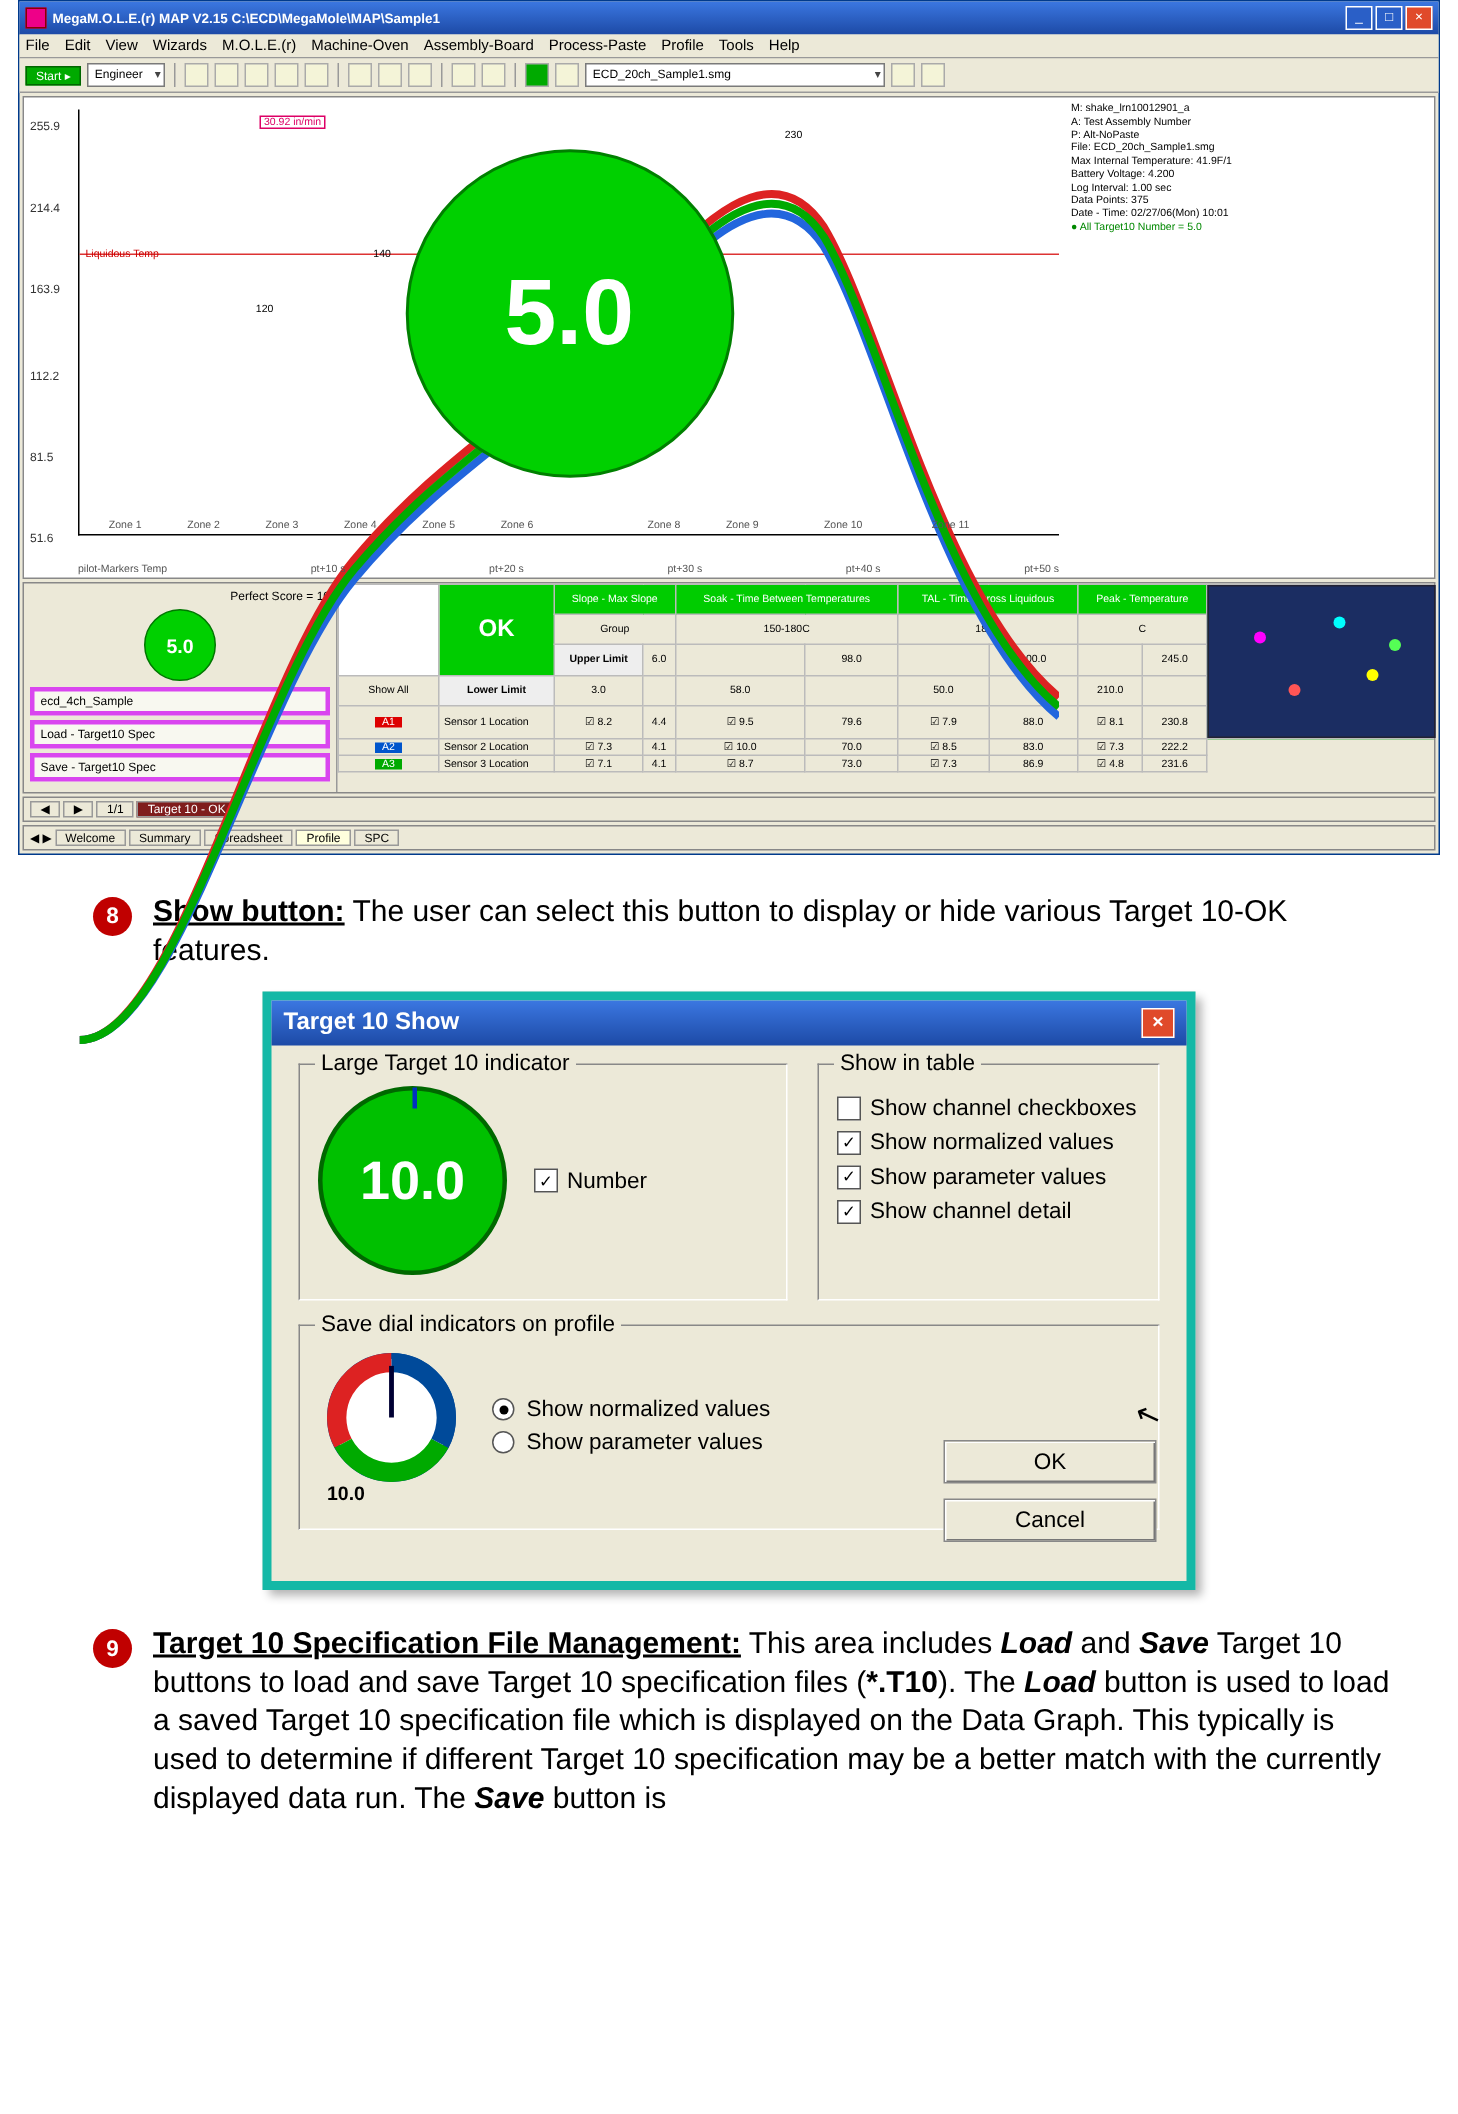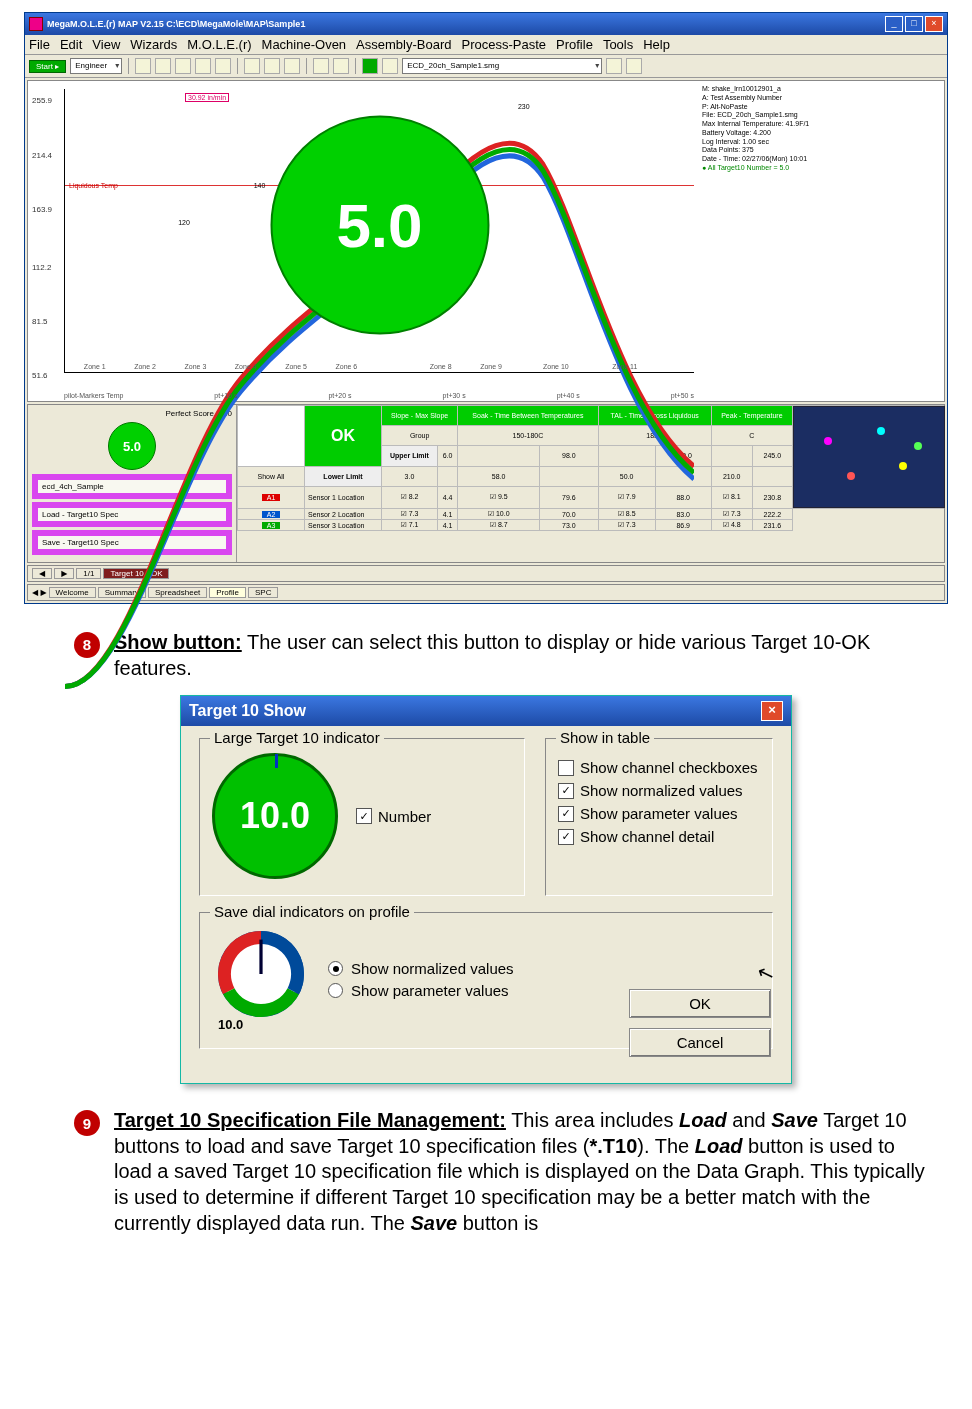--- a/index.html
+++ b/index.html
@@ -1,27 +1,27 @@
 <!DOCTYPE html>
 <html><head>
 <meta charset="utf-8">
 <style>
   body { font-family: Arial, Helvetica, sans-serif; margin: 0; padding: 0; background: #fff; width: 972px; }
-  .page { padding: 12px; }
+  .page { padding: 0; }
 
   
   .app-window { margin: 0 12px 26px 12px; border: 1px solid #003a8c; background: #ece9d8; font-size: 8px; color: #000; }
   .titlebar { background: linear-gradient(#3b77e1,#1d4aa6); color:#fff; display:flex; align-items:center; padding: 2px 4px; height: 18px; }
   .titlebar .icon { width: 12px; height:12px; background:#e08; border:1px solid #800; margin-right:4px;}
   .titlebar .title-text { flex:1; font-weight:bold; font-size:9px; }
   .win-btns { display:flex; gap:2px; }
   .win-btn { width:16px; height:14px; border:1px solid #fff; font-size:9px; line-height:12px; text-align:center; color:#fff; background:#2a5fc7; }
   .win-btn.close { background:#e04a2a; }
 
-  .menubar { background:#ece9d8; border-bottom:1px solid #999; padding:2px 4px; display:flex; gap:10px; font-size:13px; }
+  .menubar { background:#ece9d8; border-bottom:1px solid #999; padding:2px 4px; display:flex; gap:10px; font-size:10px; }
 
   .toolbar { background:#ece9d8; border-bottom:1px solid #999; padding:3px 4px; display:flex; align-items:center; gap:4px; }
   .tb-start { background:#0a0; color:#fff; font-size:8px; padding:1px 6px; border:1px solid #060;}
   .tb-combo { border:1px solid #7a7a7a; background:#fff; padding:0 14px 0 4px; font-size:8px; position:relative; height:14px; line-height:14px; }
   .tb-combo::after { content:"▾"; position:absolute; right:2px; top:0; font-size:8px; color:#444;}
   .tb-icon { width:14px; height:14px; border:1px solid #aaa; background:#f4f4d8;}
   .tb-sep { width:1px; height:16px; background:#999; margin:0 2px;}
 
   .graph-area { background:#fff; border:1px solid #888; margin:2px; position:relative; height:320px; }
   .y-tick { position:absolute; left:4px; font-size:8px; color:#333; transform:translateY(-50%); }
@@ -30,21 +30,21 @@
   .big-circle { position:absolute; left:50%; top:48%; transform:translate(-50%,-50%); width:215px; height:215px; border-radius:50%; background:#00d000; border:2px solid #008000; color:#fff; font-size:62px; font-weight:bold; display:flex; align-items:center; justify-content:center; }
   .legend-box { position:absolute; right:4px; top:4px; width:238px; font-size:7px; line-height:1.25; background:#fff; }
   .legend-line { white-space:nowrap; }
   .board-img { position:absolute; right:8px; bottom:72px; width:140px; height:100px; background:#1b2d62; border:1px solid #223; }
   .board-img .dot { position:absolute; width:8px;height:8px;border-radius:50%; }
   .curve { position:absolute; inset:0; }
 
   .lower-panel { display:flex; border:1px solid #888; margin:2px; background:#ece9d8;}
   .lp-left { width:200px; border-right:1px solid #999; padding:4px; font-size:8px;}
   .small-circle { width:46px;height:46px;border-radius:50%;background:#00d000;border:1px solid #070;color:#fff;display:flex;align-items:center;justify-content:center;font-size:13px;font-weight:bold;margin:4px auto;}
-  .lp-left .row { border:6px solid #d946ef; background:#f8f8f0; margin:3px 0; padding:2px 4px;}
+  .lp-left .row { border:3px solid #d946ef; background:#f8f8f0; margin:3px 0; padding:2px 4px;}
   .lp-mid { flex:1; }
   .lp-table { width:100%; border-collapse:collapse; font-size:7px; }
   .lp-table th, .lp-table td { border:1px solid #bbb; padding:1px 3px; text-align:center; }
   .lp-table th { background:#eee; }
   .lp-table .ok-cell { font-size:16px; font-weight:bold; background:#fff; }
   .lp-table .green-hdr td { background:#0c0; color:#fff; }
   .ch-pill { display:inline-block; width:18px; color:#fff; font-size:7px; text-align:center;}
 
   .bottom-tabs { border:1px solid #888; margin:2px; padding:2px 4px; font-size:8px; display:flex; gap:2px; align-items:center;}
   .tab { border:1px solid #999; background:#ece9d8; padding:0 6px;}
@@ -52,21 +52,21 @@
   .statusbar { border:1px solid #888; margin:2px; padding:2px 4px; font-size:8px; display:flex; gap:18px;}
   .stat-led { display:inline-block; width:8px;height:8px;background:#0c0;border:1px solid #070;}
 
   
   .doc-item { display:flex; padding: 0 34px 0 62px; margin-bottom:10px; font-size:20px; line-height:1.28;}
   .bullet-num { width:26px;height:26px;border-radius:50%;background:#c00000;color:#fff;display:flex;align-items:center;justify-content:center;font-weight:bold;font-size:15px;flex-shrink:0;margin-right:14px;margin-top:2px;}
   .doc-item .text b.un { font-weight:bold; text-decoration:underline;}
 
   
   .dialog-wrap { display:flex; justify-content:center; margin: 14px 0 24px 0;}
-  .dialog { width:610px; border:1px solid #14b8a6; background:#ece9d8; box-shadow:4px 4px 6px rgba(0,0,0,0.3); font-size:15px;}
+  .dialog { width:610px; border:6px solid #14b8a6; background:#ece9d8; box-shadow:4px 4px 6px rgba(0,0,0,0.3); font-size:15px;}
   .dlg-title { background: linear-gradient(#3b77e1,#1d4aa6); color:#fff; padding:5px 8px; display:flex; align-items:center; font-weight:bold; font-size:16px;}
   .dlg-title .spacer{flex:1;}
   .dlg-close { width:20px;height:18px;background:#e04a2a;border:1px solid #fff;color:#fff;text-align:center;line-height:16px;font-size:13px;}
   .dlg-body { padding:12px 18px 18px 18px; }
   .group { border:1px solid #fff; border-top-color:#888; border-left-color:#888; padding:14px 12px 16px 12px; margin-bottom:16px; position:relative;}
   .group-title { position:absolute; top:-10px; left:10px; background:#ece9d8; padding:0 4px; font-size:15px;}
   .top-row { display:flex; gap:20px;}
   .top-left { flex:0 0 290px; display:flex; align-items:center; gap:18px;}
   .ind-circle { width:120px;height:120px;border-radius:50%;background:#00c000;border:3px solid #006800;color:#fff;display:flex;align-items:center;justify-content:center;font-size:36px;font-weight:bold; position:relative;}
   .ind-circle::after{content:"";position:absolute;top:-2px;left:50%;width:3px;height:14px;background:#0030c0;}

